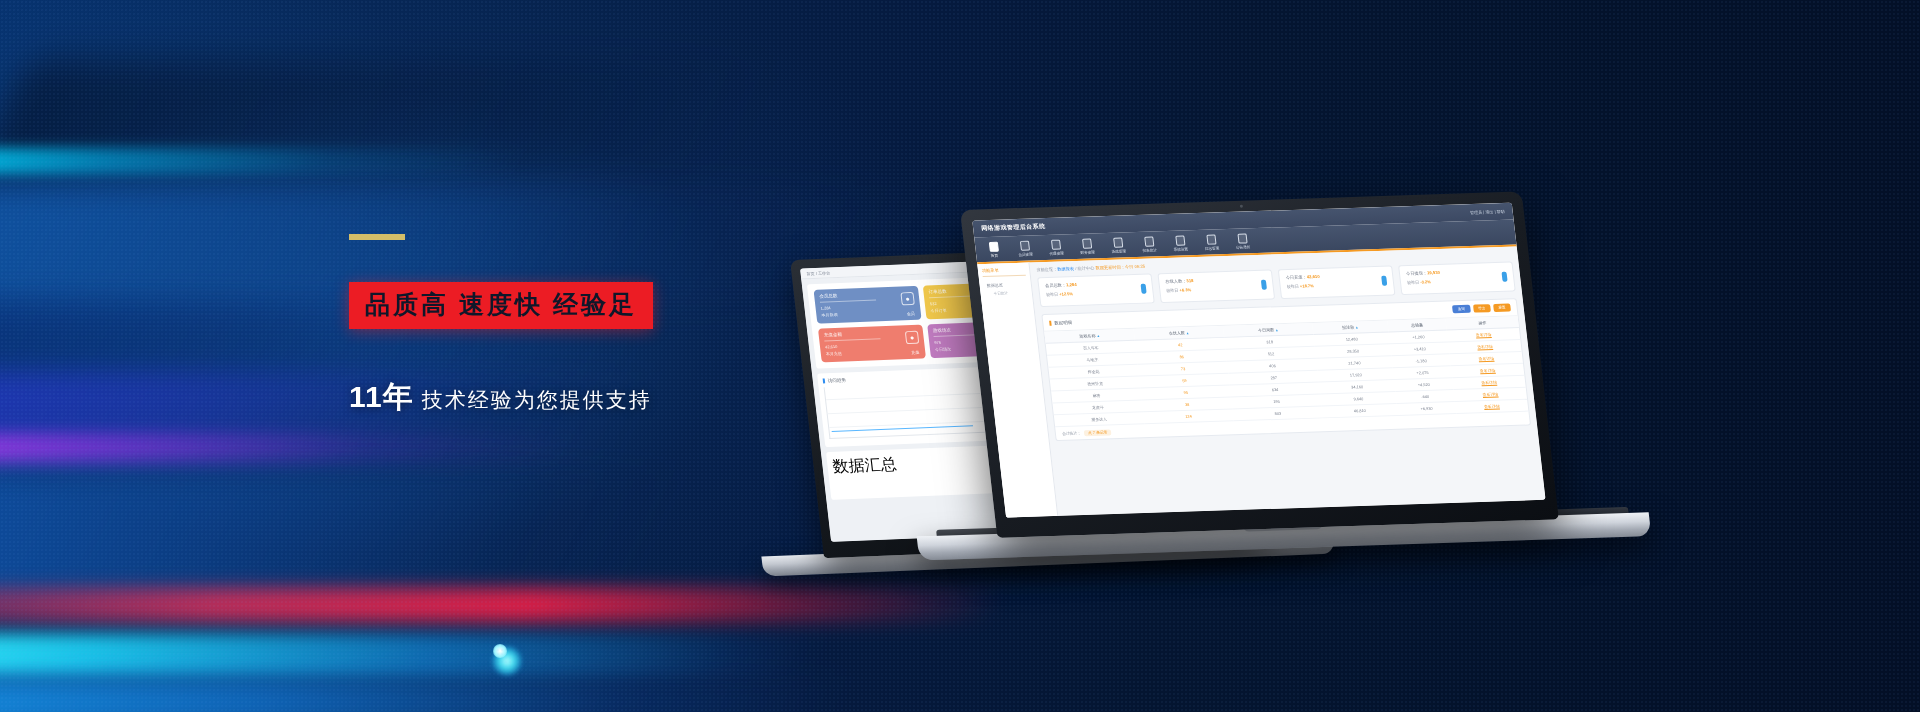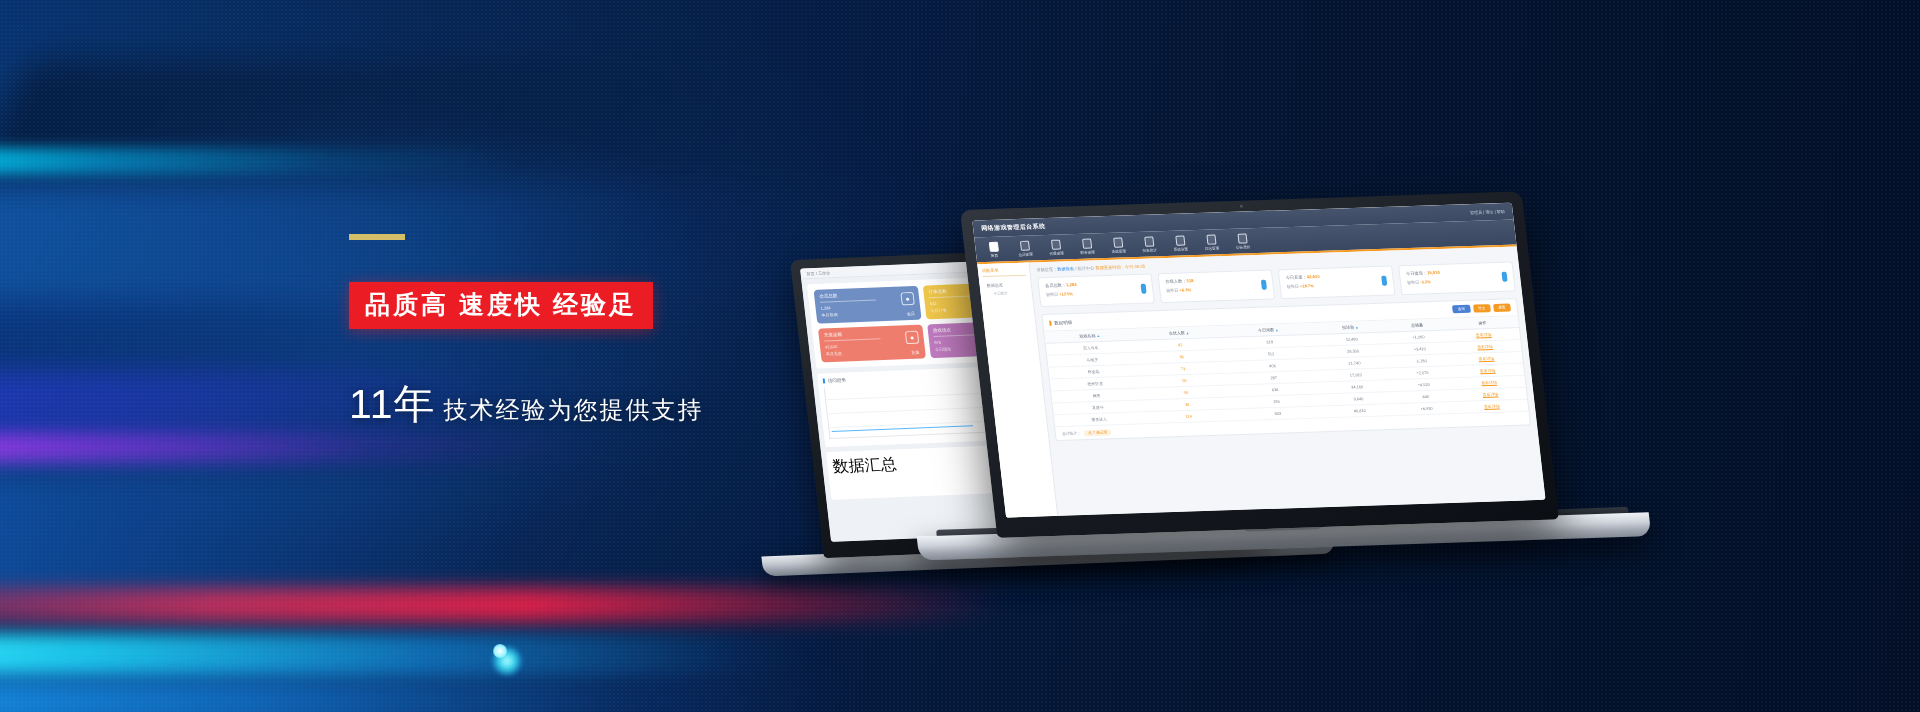--- a/index.html
+++ b/index.html
@@ -110,31 +110,31 @@
     margin-top:12px; width:56px; height:6px; background:#d4be68;
   }
   .headline {
     margin-top:20px; color:#ffffff;
     font-size:66px; font-weight:bold; line-height:1.12;
     letter-spacing:10px; white-space:nowrap;
     text-shadow:0 3px 16px rgba(0,0,0,0.55);
   }
   .badge {
     display:inline-block; margin-top:42px;
-    background:#ec1c24; color:#ffffff;
+    background:#ec1c24; color:#0f172a;
     font-size:25px; font-weight:bold; letter-spacing:3px;
     padding:6px 16px 8px 16px; white-space:nowrap;
     box-shadow:0 2px 14px rgba(236,28,36,0.45);
   }
   .subline {
     margin-top:48px; color:#ffffff; white-space:nowrap;
     text-shadow:0 1px 8px rgba(0,0,0,0.5);
   }
-  .subline .years { font-size:41px; font-weight:400; letter-spacing:1px; }
-  .subline .sub-rest { font-size:24px; font-weight:400; letter-spacing:2px; margin-left:8px; }
+  .subline .years { font-size:30px; font-weight:700; letter-spacing:1px; }
+  .subline .sub-rest { font-size:21px; font-weight:400; letter-spacing:2px; margin-left:8px; }
 
   
   .laptops { position:absolute; left:760px; top:220px; width:1160px; height:430px; z-index:8; }
 
   
   .laptop-back {
     position:absolute; left:30px; top:40px; width:440px; height:300px;
     transform:rotate(-6.5deg) skewY(4.2deg);
     transform-origin:left top;
   }

